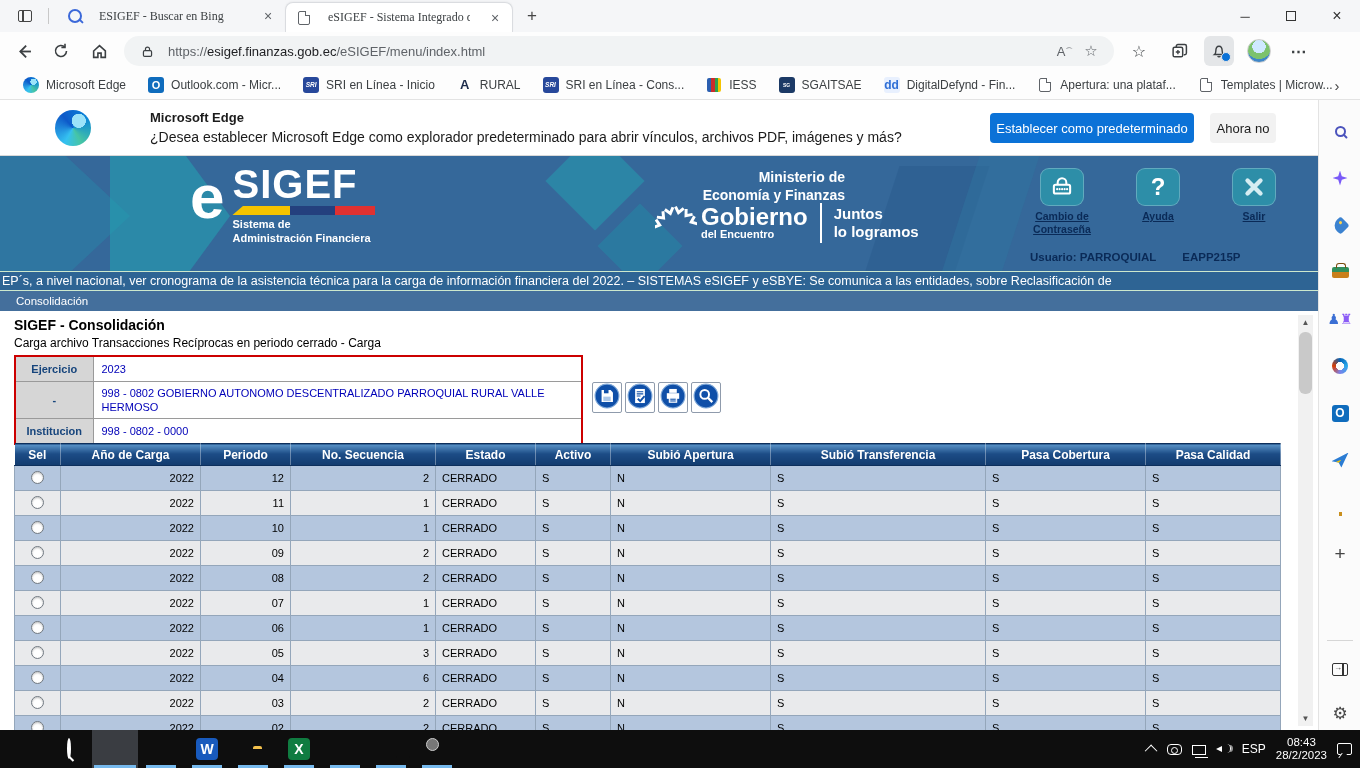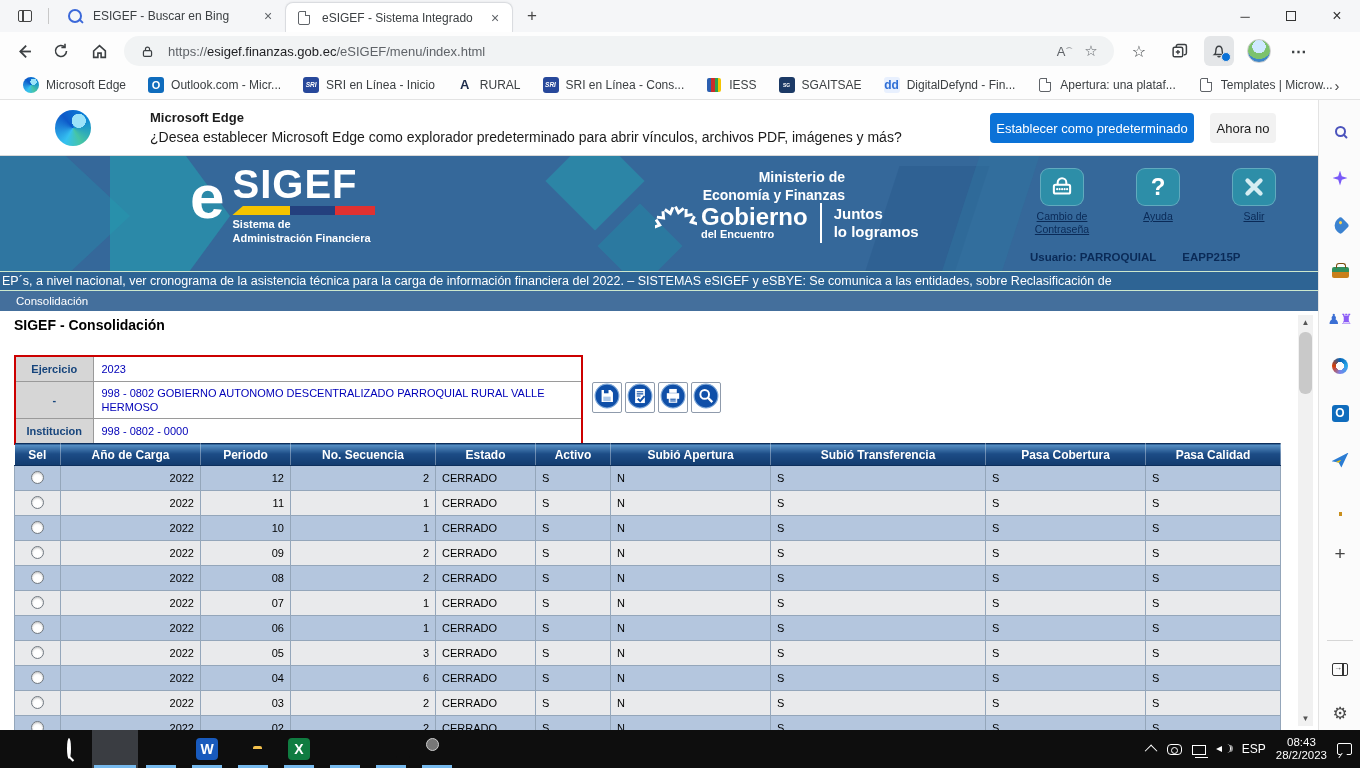--- a/index.html
+++ b/index.html
@@ -7,21 +7,21 @@
   .screen { position:absolute; inset:0; width:1360px; height:768px; background:#fff; }
 
   
   .titlebar { position:absolute; left:0; top:0; width:1360px; height:32px; background:#f5f6f8; display:flex; align-items:center; }
   .tab-actions { width:30px; height:24px; margin-left:10px; display:flex; align-items:center; justify-content:center; border-radius:4px; }
   .ic-tablayout { width:14px; height:12px; border:1.5px solid #444; border-radius:2px; position:relative; }
   .ic-tablayout::after { content:""; position:absolute; left:3px; top:0; bottom:0; width:1.5px; background:#444; }
   .tb-sep { width:1px; height:16px; background:#c8c8c8; margin:0 8px; }
   .tab { height:28px; display:flex; align-items:center; padding:0 8px 0 10px; width:228px; font-size:12px; color:#3c4043; position:relative; }
   .tab.active { background:#fff; border:1px solid #dadce0; border-bottom:none; border-radius:8px 8px 0 0; box-shadow:0 -1px 2px rgba(0,0,0,.04); height:30px; margin-top:2px; }
-  .tab-title { flex:1; white-space:nowrap; overflow:hidden; margin:0 10px; }
+  .tab-title { flex:1; white-space:nowrap; overflow:hidden; margin:0 16px;font-family:Liberation Serif, serif; }
   .tab-close { font-size:14px; color:#5f6368; width:18px; height:18px; display:flex; align-items:center; justify-content:center; border-radius:4px; }
   .favicon { width:16px; height:16px; display:inline-flex; align-items:center; justify-content:center; }
   .newtab { width:26px; height:26px; margin-left:6px; display:flex; align-items:center; justify-content:center; font-size:17px; color:#454545; border-radius:4px; }
   .win-controls { position:absolute; right:0; top:0; height:32px; display:flex; }
   .win-btn { width:46px; height:32px; display:flex; align-items:center; justify-content:center; color:#333; font-size:13px; }
   .ic-maxbox { width:10px; height:10px; border:1.2px solid #333; }
 
   
   .navrow { position:absolute; left:0; top:32px; width:1360px; height:38px; background:#fdfdfd; display:flex; align-items:center; }
   .nav-btn { width:30px; height:30px; display:flex; align-items:center; justify-content:center; margin-left:8px; border-radius:4px; color:#3c4043; }
@@ -85,21 +85,21 @@
   .ministry { position:absolute; left:630px; top:12px; width:215px; text-align:right; color:#fff; font-size:14px; font-weight:bold; line-height:18px; }
   .gob { position:absolute; left:655px; top:44px; display:flex; align-items:center; color:#fff; }
   .gob-rays { width:42px; height:46px; }
   .gob-name { font-size:24px; font-weight:bold; line-height:22px; }
   .gob-sub { font-size:11px; font-weight:bold; }
   .gob-div { width:2px; height:40px; background:#fff; margin:0 12px; }
   .gob-slogan { font-size:15px; font-weight:bold; line-height:18px; }
   .hdr-actions { position:absolute; left:1030px; top:12px; display:flex; gap:32px; }
   .hdr-action { width:64px; text-align:center; }
   .hdr-ic { width:44px; height:38px; margin:0 auto; background:#2d8ea8; border-radius:9px; display:flex; align-items:center; justify-content:center; color:#fff; font-size:24px; font-weight:bold; box-shadow:inset 0 0 0 1px rgba(255,255,255,.25); }
-  .hdr-label { margin-top:4px; font-size:10.5px; font-weight:normal; color:#0a2a57; text-decoration:underline; line-height:13px; }
+  .hdr-label { margin-top:4px; font-size:10.5px; font-weight:bold; color:#0a2a57; text-decoration:underline; line-height:13px; }
   .hdr-userline { position:absolute; left:1030px; top:95px; width:250px; display:flex; gap:26px; font-size:11.5px; font-weight:bold; color:#0a2a57; white-space:nowrap; }
 
   
   .marquee { position:absolute; left:0; top:271px; width:1318px; height:20px; background:#2e6494; border-top:1px solid #cde8cd; border-bottom:1px solid #cde8cd; color:#fff; font-size:12.5px; line-height:18px; white-space:nowrap; overflow:hidden; padding-left:2px; }
   .crumb { position:absolute; left:0; top:291px; width:1318px; height:20px; background:#446f9c; color:#fff; font-size:11.5px; line-height:20px; padding-left:16px; }
 
   
   .content { position:absolute; left:0; top:311px; width:1318px; height:419px; background:#fff; overflow:hidden; }
   .page-title { position:absolute; left:14px; top:6px; font-size:14px; font-weight:bold; color:#000; }
   .page-sub { position:absolute; left:14px; top:25px; font-size:12px; color:#000; }
@@ -415,20 +415,21 @@
       <span>Usuario: PARROQUIAL</span>
       <span>EAPP215P</span>
     </div>
   </div>
 
   <div class="marquee">EP´s, a nivel nacional, ver cronograma de la asistencia técnica para la carga de información financiera del 2022. – SISTEMAS eSIGEF y eSBYE: Se comunica a las entidades, sobre Reclasificación de</div>
   <div class="crumb">Consolidación</div>
 
   <div class="content">
     <div class="page-title">SIGEF - Consolidación</div>
+    <div class="page-sub">Carga archivo Transacciones Recíprocas en periodo cerrado - Carga</div>
 
     <table class="formbox">
       <tbody>
           <tr>
         <td class="f-label">Ejercicio</td>
         <td class="f-value">2023</td>
       </tr>
       <tr>
         <td class="f-label">-</td>
         <td class="f-value">998 - 0802 GOBIERNO AUTONOMO DESCENTRALIZADO PARROQUIAL RURAL VALLE HERMOSO</td>

